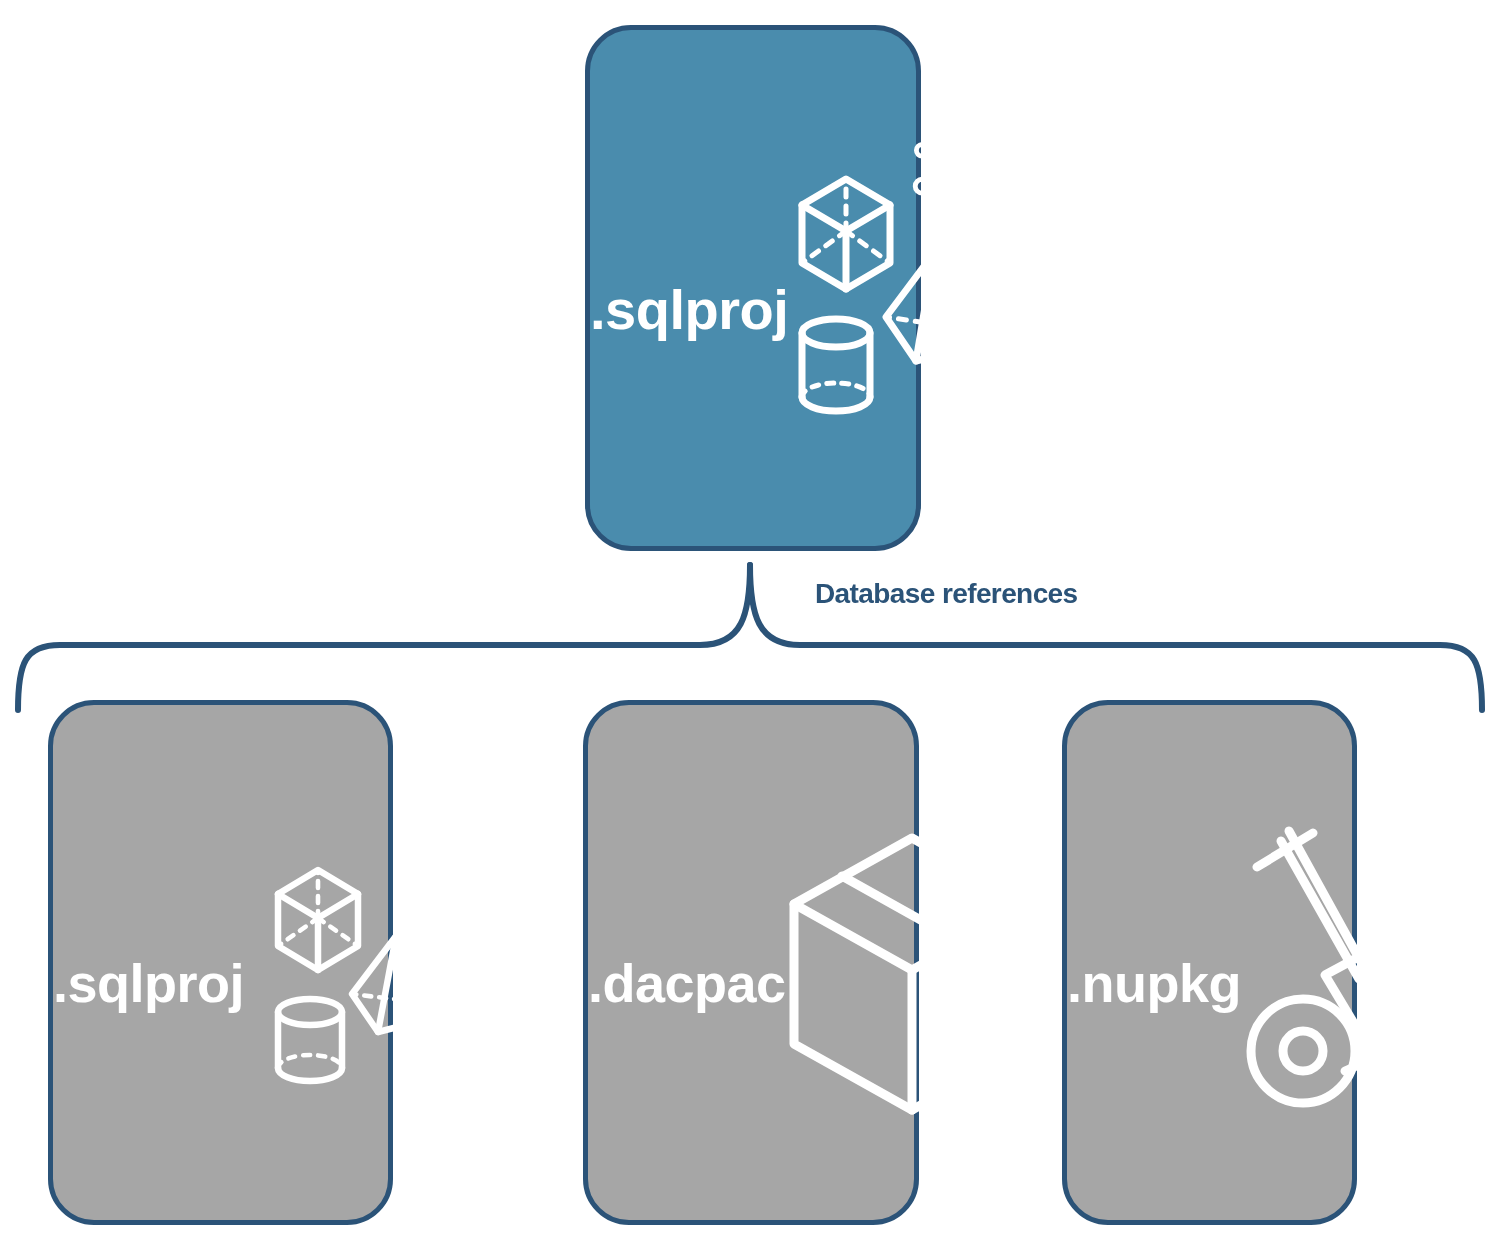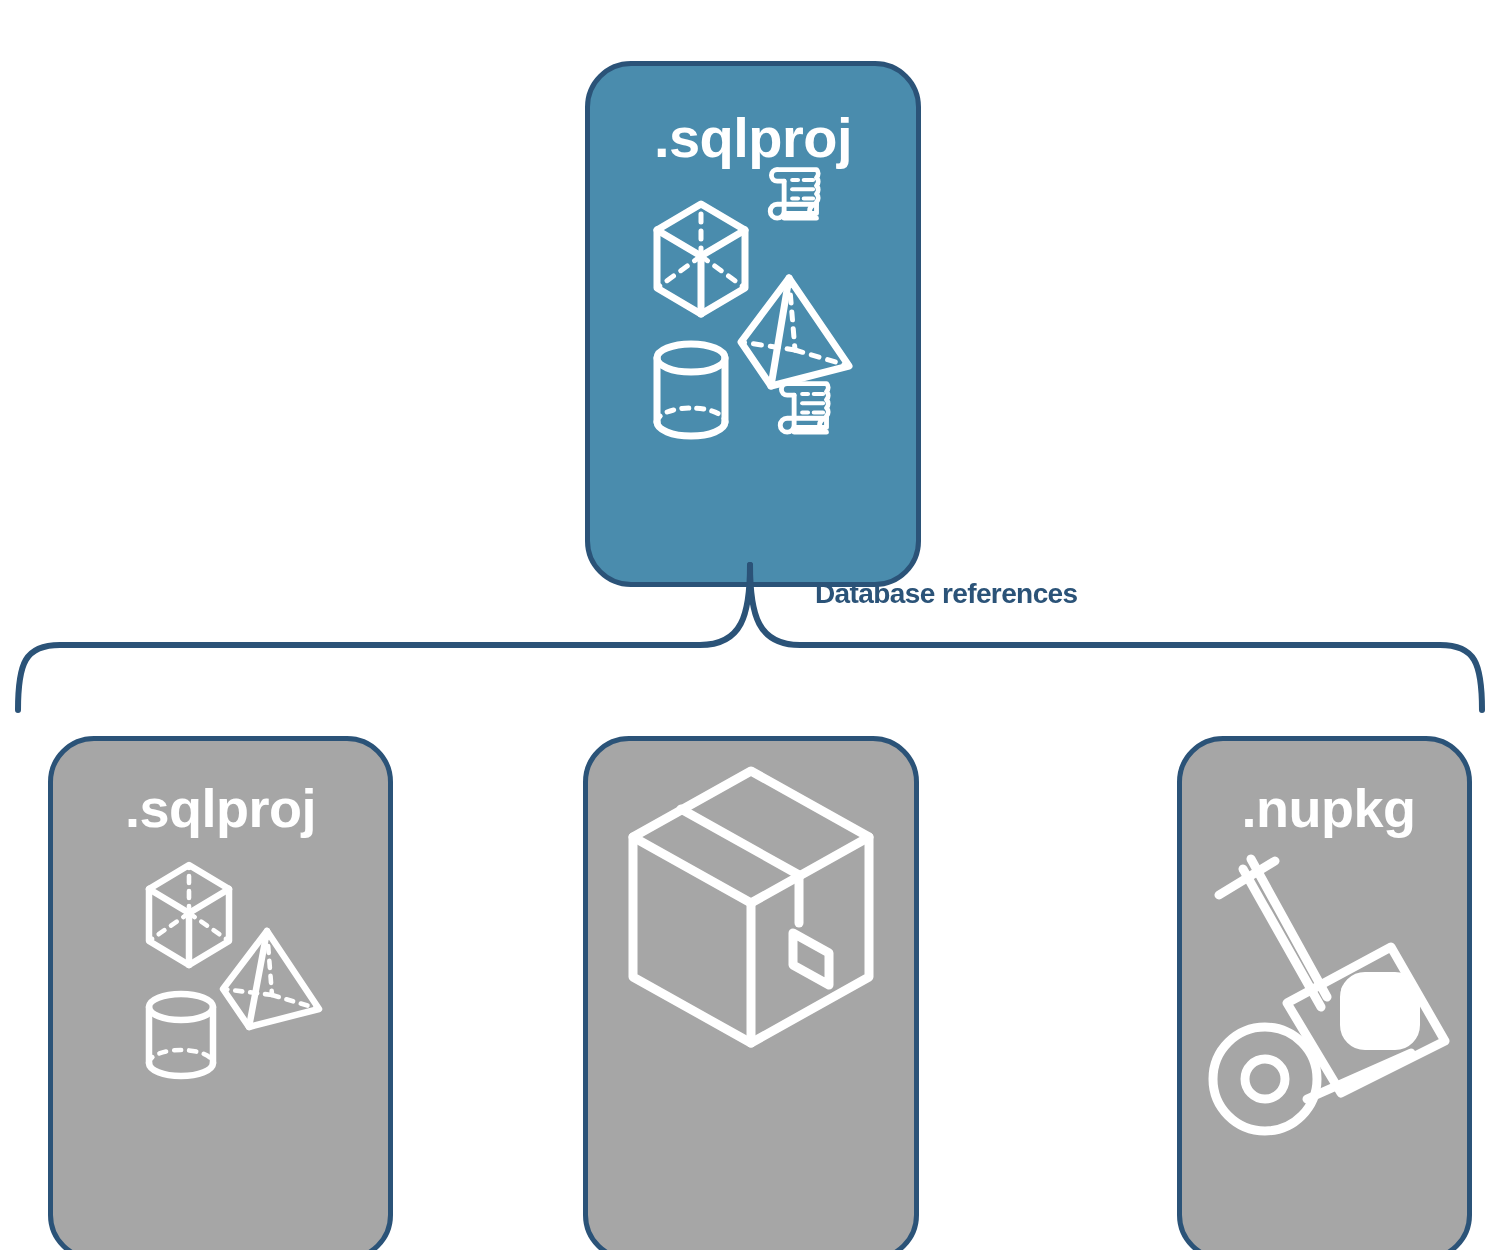--- a/index.html
+++ b/index.html
@@ -5,23 +5,22 @@
 <style>
   html,body{margin:0;padding:0;background:#ffffff;}
   body{width:1500px;height:1250px;font-family:"Liberation Sans",sans-serif;-webkit-font-smoothing:antialiased;}
   #stage{position:relative;width:1500px;height:1250px;overflow:hidden;background:#fff;}
 
   .node{
     position:absolute;
     box-sizing:border-box;
     border-radius:48px;
     display:flex;
-    flex-direction:column;
+    flex-direction:row;
     align-items:center;
-    margin-top:36px;
   }
   .node-label{
     color:#ffffff;
     font-weight:bold;
     letter-spacing:-0.5px;
     line-height:1;
     user-select:none;
   }
 
   
@@ -36,21 +35,21 @@
 
   
   .child{
     top:700px; height:525px;
     background:#a6a6a6;
     border:5px solid #2b5378;
     border-radius:46px;
   }
   #child-sqlproj{left:48px; width:345px;}
   #child-dacpac{left:583px; width:336px;}
-  #child-nupkg{left:1177px; width:295px;padding-left:8px;}
+  #child-nupkg{left:1062px; width:295px;}
   .child .node-label{font-size:54px;margin-top:40px;}
   .child-icons{position:relative;margin-top:14px;}
 
   
   #connector{position:absolute;left:0;top:545px;width:1500px;height:180px;pointer-events:none;}
 
   
   #brace-label{
     position:absolute;
     left:815px; top:578px;
@@ -161,20 +160,21 @@
           <path d="M34 158 L34 214"></path>
           <path d="M98 158 L98 214"></path>
           <path d="M34 214 A32 13 0 0 0 98 214"></path>
           <path d="M34 214 A32 13 0 0 1 98 214" stroke-dasharray="7 8" stroke-width="4.6"></path>
         </g>
       </svg>
     </div>
   </div>
 
   <div class="node child" id="child-dacpac">
+    <div class="node-label">.dacpac</div>
     <div class="child-icons" style="margin-top:22px;">
       <svg width="252" height="288" viewBox="0 0 252 288" fill="none" stroke="#ffffff" stroke-width="9" stroke-linecap="round" stroke-linejoin="round">
 
         <path d="M126 8 L244 74 L244 214 L126 280 L8 214 L8 74 Z"></path>
 
         <path d="M8 74 L126 140 L244 74"></path>
         <path d="M126 140 L126 280"></path>
 
         <path d="M56 46 L174 112"></path>
         <path d="M174 112 L174 160"></path>

